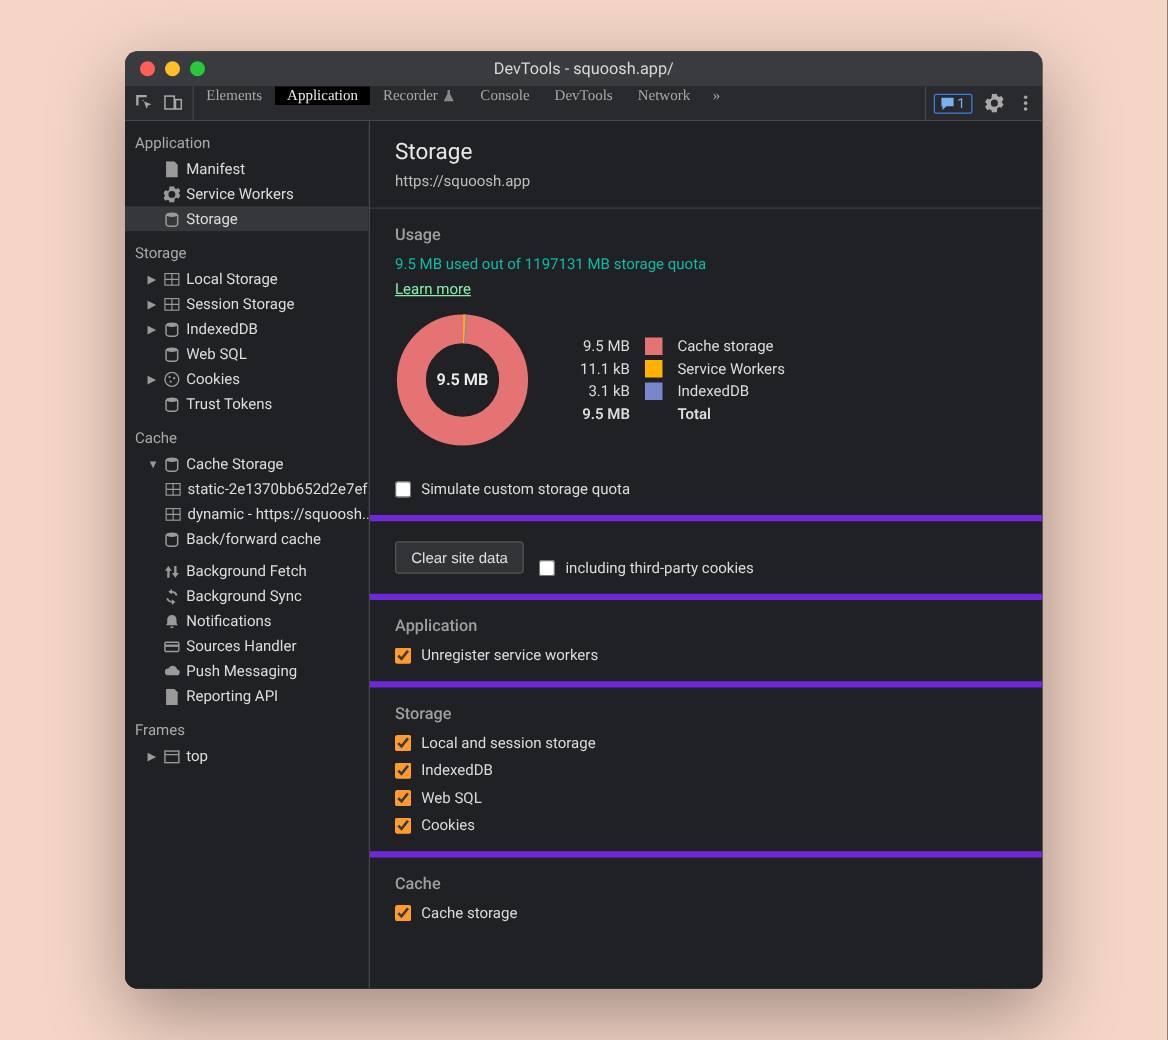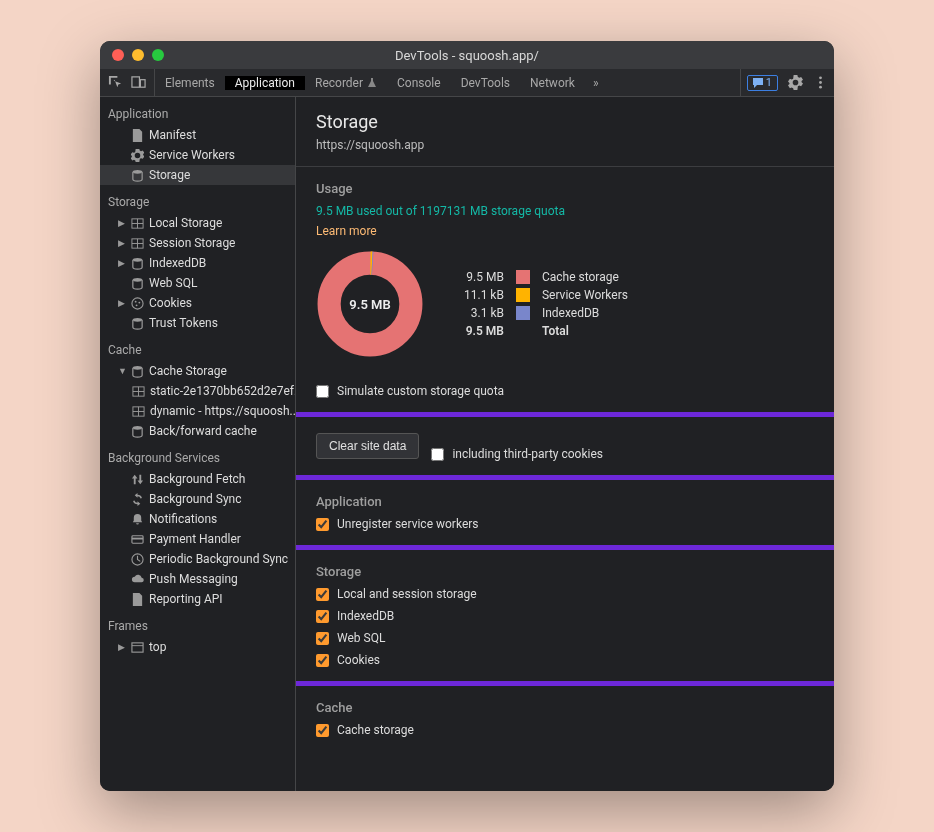--- a/index.html
+++ b/index.html
@@ -55,21 +55,21 @@
     align-items: stretch;
   }
   .tabbar-left {
     display: flex;
     align-items: center;
     padding: 0 8px;
     gap: 8px;
     border-right: 1px solid #454648;
   }
   .sm-icon { width: 15px; height: 15px; fill: #a8a8a8; }
-  .tabs { display: flex; align-items: center; }
+  .tabs { display: flex; align-items: flex-start; font-family: Liberation Serif, serif; }
   .tab {
     display: flex;
     align-items: center;
     padding: 0 10px;
     color: #a8a8a8;
     cursor: pointer;
     gap: 4px;
   }
   .tab.active { background: #000; color: #eaeaea; }
   .tabbar-right {
@@ -133,21 +133,21 @@
     border-bottom: 1px solid #3c3d40;
   }
   .main-header h1 { font-size: 18px; color: #e8e8e8; font-weight: 400; margin-bottom: 6px;}
   .main-header .sub { color: #bdbdbd; font-size: 12px; }
   .section {
     padding: 14px 20px;
     border-bottom: 5px solid #6d28d9;
   }
   .sect-title { color: #9f9f9f; font-weight: 500; margin-bottom: 8px; font-size: 13px;}
   .u-line { color: #14b8a6; margin-bottom: 6px; }
-  .learn { color: #fdba74; cursor: pointer;}
+  .learn { color: #86efac; text-decoration: underline; cursor: pointer;}
   .donut-row {
     display: flex;
     align-items: center;
     gap: 40px;
     margin-top: 12px;
   }
   .donut {
     width: 108px; height: 108px;
     position: relative;
   }
@@ -349,21 +349,20 @@
             <span class="tri"></span>
             <svg class="sb-ico" viewBox="0 0 14 14">
               <ellipse cx="7" cy="3" rx="5" ry="2"></ellipse>
               <path d="M2 3v8c0 1.1 2.2 2 5 2s5-.9 5-2V3" fill="none" stroke="#9a9a9a" stroke-width="1.3"></path>
             </svg>
             <span>Back/forward cache</span>
           </div>
       </div>
 
       <div class="sb-section">
-        <div class="sb-title">Background Services</div>
         <div class="sb-item">
             <span class="tri"></span>
             <svg class="sb-ico" viewBox="0 0 14 14">
               <path d="M4 2l-3 4h2v6h2V6h2L4 2zm6 10l3-4h-2V2H9v6H7l3 4z"></path>
             </svg>
             <span>Background Fetch</span>
           </div>
         <div class="sb-item">
             <span class="tri"></span>
             <svg class="sb-ico" viewBox="0 0 14 14">
@@ -377,29 +376,21 @@
               <path d="M7 1a4 4 0 014 4v3l1 2H2l1-2V5a4 4 0 014-4zm-1.5 10h3a1.5 1.5 0 01-3 0z"></path>
             </svg>
             <span>Notifications</span>
           </div>
         <div class="sb-item">
             <span class="tri"></span>
             <svg class="sb-ico" viewBox="0 0 14 14">
               <rect x="1" y="3" width="12" height="8" rx="1" fill="none" stroke="#9a9a9a" stroke-width="1.2"></rect>
               <rect x="1" y="5" width="12" height="2"></rect>
             </svg>
-            <span>Payment Handler</span>
-          </div>
-        <div class="sb-item">
-            <span class="tri"></span>
-            <svg class="sb-ico" viewBox="0 0 14 14">
-              <circle cx="7" cy="7" r="6" fill="none" stroke="#9a9a9a" stroke-width="1.2"></circle>
-              <path d="M7 3v4l3 2" fill="none" stroke="#9a9a9a" stroke-width="1.2"></path>
-            </svg>
-            <span>Periodic Background Sync</span>
+            <span>Sources Handler</span>
           </div>
         <div class="sb-item">
             <span class="tri"></span>
             <svg class="sb-ico" viewBox="0 0 14 14">
               <path d="M11 10H4a3 3 0 010-6 4 4 0 017.5 1A2.5 2.5 0 0111 10z"></path>
             </svg>
             <span>Push Messaging</span>
           </div>
         <div class="sb-item">
             <span class="tri"></span>

